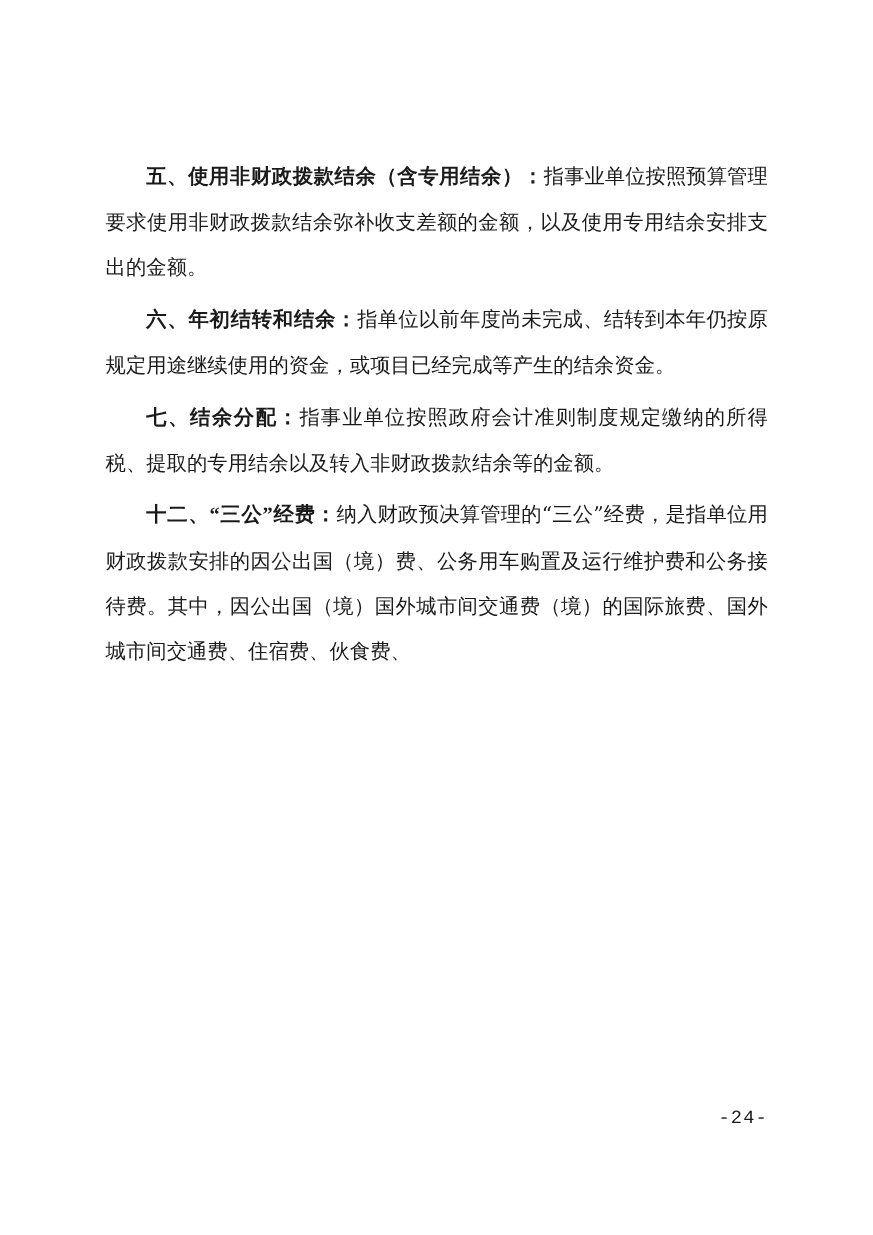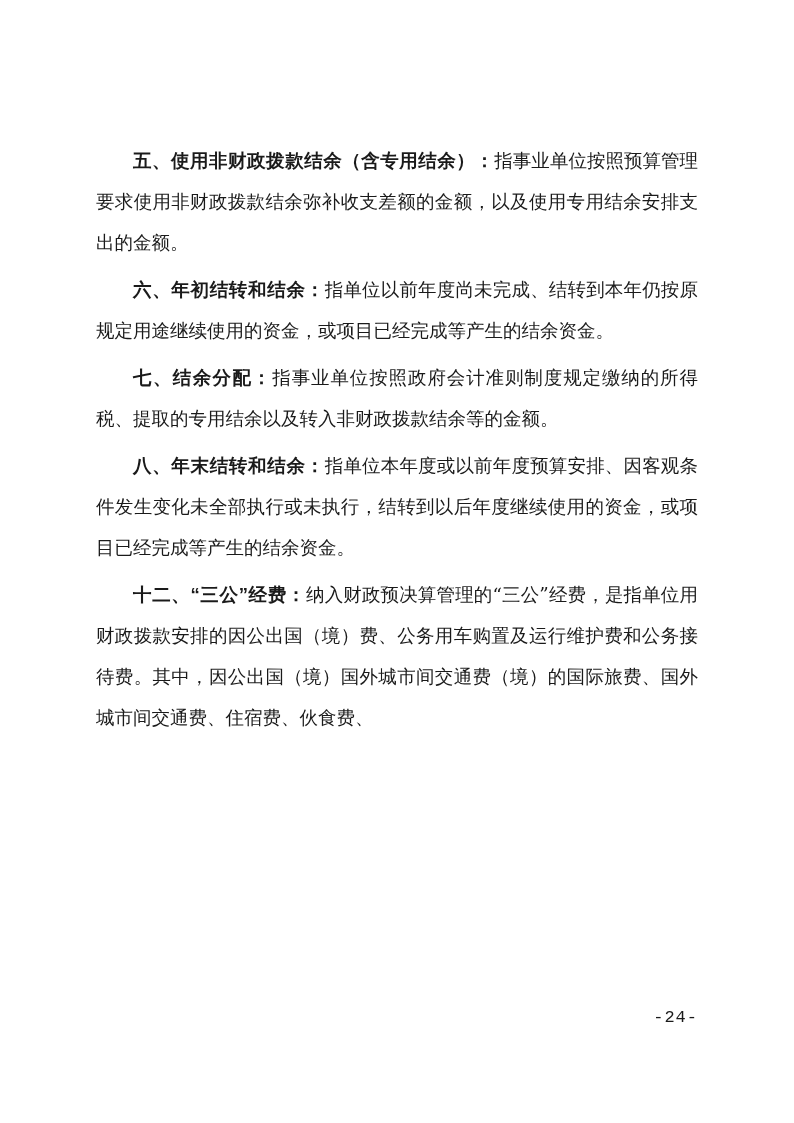--- a/index.html
+++ b/index.html
@@ -26,21 +26,21 @@
     line-height: 41px;
     text-align: justify;
     text-justify: inter-ideograph;
   }
   .para {
     margin: 0 0 6px 0;
     text-indent: 2em;
   }
   .para .lead {
     font-weight: bold;
-    font-family: Liberation Sans, sans-serif;
+    font-family: Liberation Serif, serif;
     letter-spacing: 0.5px;
   }
   .para .rest {
     font-family: "DejaVu Serif", "Liberation Serif", serif;
   }
   .page-number {
     position: absolute;
     right: 96px;
     bottom: 96px;
     font-size: 17px;
@@ -59,23 +59,20 @@
     </p>
 
     <p class="para">
       <span class="lead">六、年初结转和结余：</span><span class="rest">指单位以前年度尚未完成、结转到本年仍按原规定用途继续使用的资金，或项目已经完成等产生的结余资金。</span>
     </p>
 
     <p class="para">
       <span class="lead">七、结余分配：</span><span class="rest">指事业单位按照政府会计准则制度规定缴纳的所得税、提取的专用结余以及转入非财政拨款结余等的金额。</span>
     </p>
 
-    <p class="para">
-      <span class="lead">八、年末结转和结余：</span><span class="rest">指单位本年度或以前年度预算安排、因客观条件发生变化未全部执行或未执行，结转到以后年度继续使用的资金，或项目已经完成等产生的结余资金。</span>
-    </p>
 
 
 
 
     <p class="para">
       <span class="lead">十二、“三公”经费：</span><span class="rest">纳入财政预决算管理的“三公”经费，是指单位用财政拨款安排的因公出国（境）费、公务用车购置及运行维护费和公务接待费。其中，因公出国（境）国外城市间交通费（境）的国际旅费、国外城市间交通费、住宿费、伙食费、</span>
     </p>
 
   </div>
 

